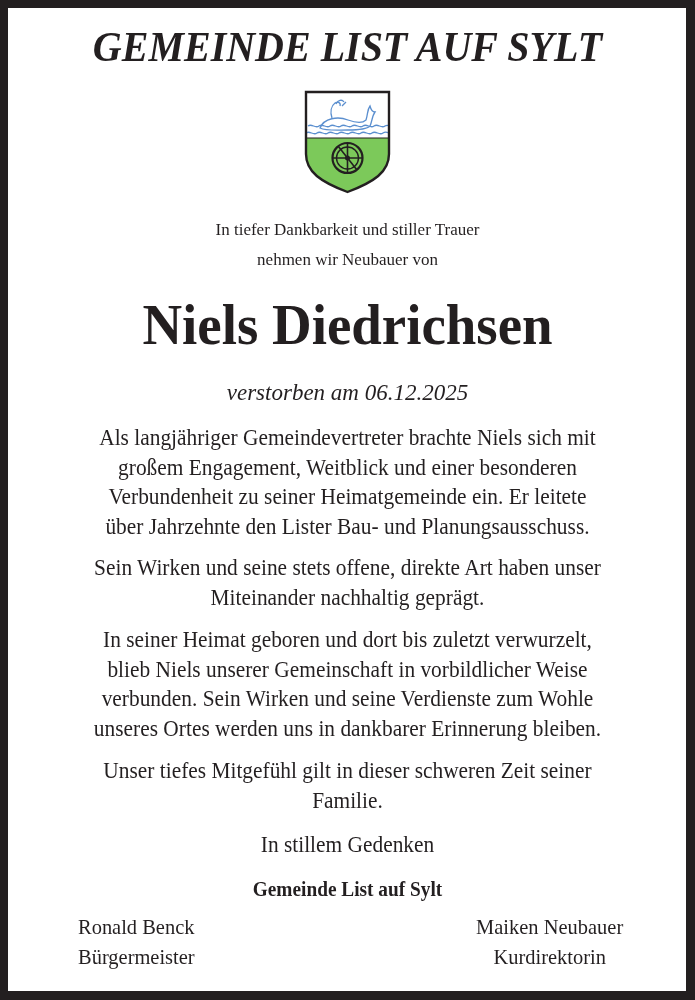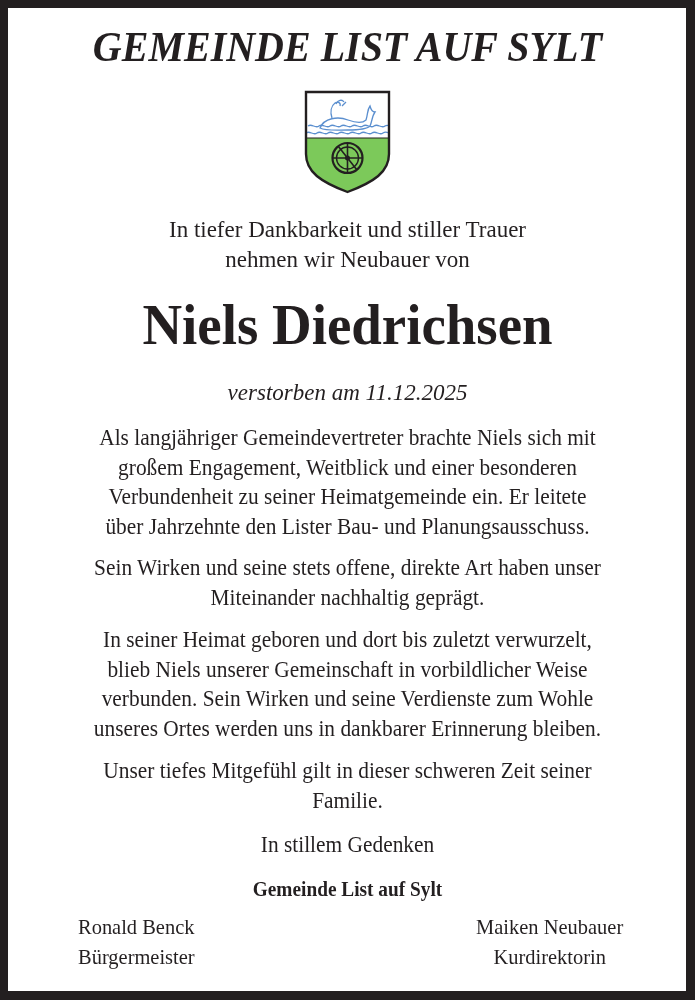--- a/index.html
+++ b/index.html
@@ -45,21 +45,21 @@
     }
     .crest {
       position: absolute;
       left: 304px;
       top: 90px;
       width: 87px;
       height: 104px;
     }
     .intro {
       top: 215px;
-      font-size: 23px;
+      font-size: 17px;
       line-height: 30px;
     }
     .name {
       top: 290px;
       font-size: 56px;
       font-weight: bold;
       line-height: 70px;
       transform: scaleX(0.98);
     }
     .died {
@@ -147,21 +147,21 @@
   <path d="M2,2 H85 V64 C85,82 70,92 43.5,102 C17,92 2,82 2,64 Z" fill="none" stroke="#231f20" stroke-width="2.4"></path>
 </svg>
 
 <div class="abs intro">
   <div>In tiefer Dankbarkeit und stiller Trauer</div>
   <div>nehmen wir Neubauer von</div>
 </div>
 
 <div class="abs name">Niels Diedrichsen</div>
 
-<div class="abs died">verstorben am 11.12.2025</div>
+<div class="abs died">verstorben am 06.12.2025</div>
 
 <div class="abs para p1">
   <div>Als langjähriger Gemeindevertreter brachte Niels sich mit</div>
   <div>großem Engagement, Weitblick und einer besonderen</div>
   <div>Verbundenheit zu seiner Heimatgemeinde ein. Er leitete</div>
   <div>über Jahrzehnte den Lister Bau- und Planungsausschuss.</div>
 </div>
 
 <div class="abs para p2">
   <div>Sein Wirken und seine stets offene, direkte Art haben unser</div>

